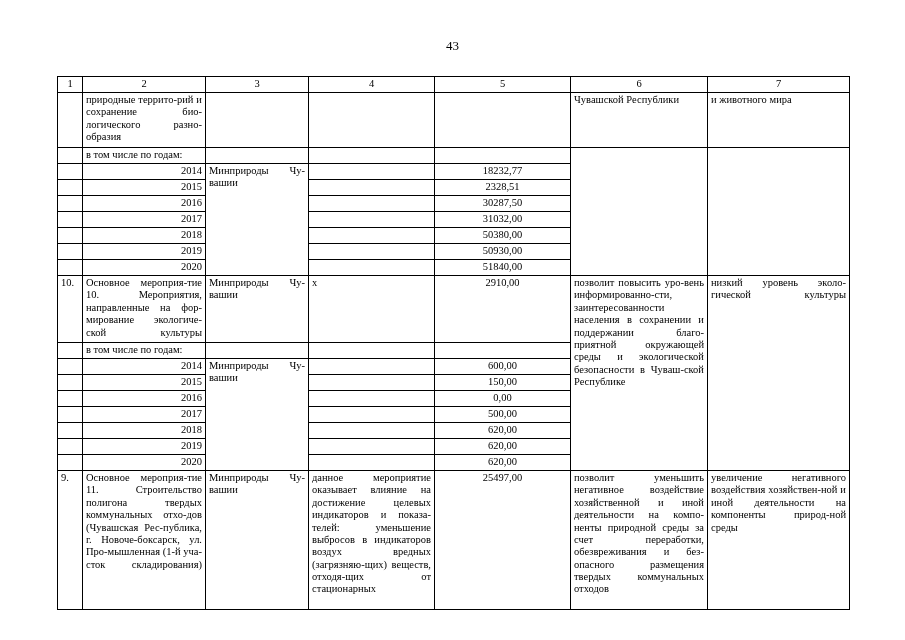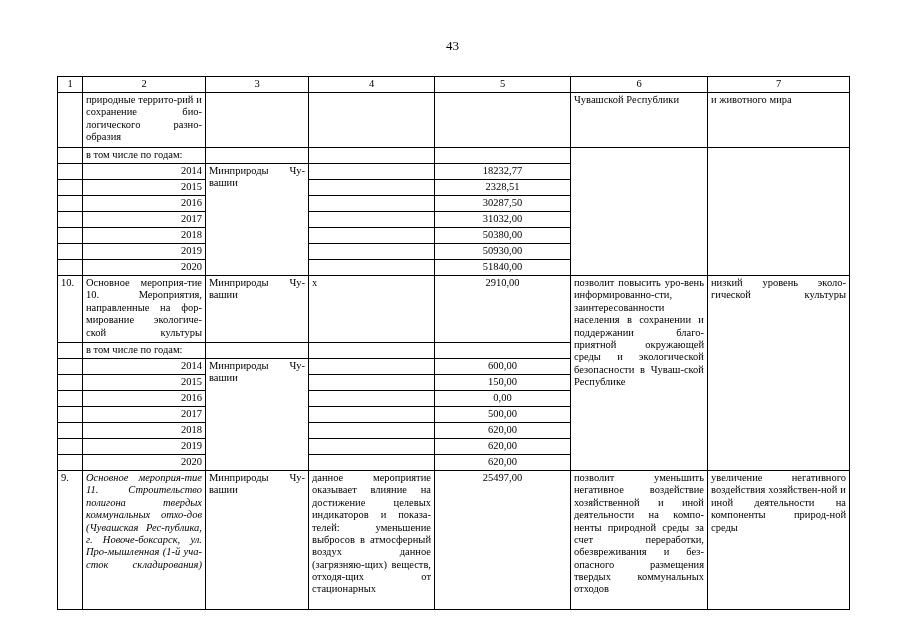--- a/index.html
+++ b/index.html
@@ -261,23 +261,23 @@
 
       <tr class="row-year">
         <td class="center"></td>
         <td class="yr">2020</td>
         <td></td>
         <td class="num-cell">620,00</td>
       </tr>
 
       <tr>
         <td class="center">9.</td>
-        <td class="just" style="height:136px;font-style:italic;">Основное мероприя-тие 11. Строительство полигона твердых коммунальных отхо-дов (Чувашская Рес-публика, г. Новоче-боксарск, ул. Про-мышленная (1-й уча-сток складирования)</td>
+        <td class="just" style="height:136px;">Основное мероприя-тие 11. Строительство полигона твердых коммунальных отхо-дов (Чувашская Рес-публика, г. Новоче-боксарск, ул. Про-мышленная (1-й уча-сток складирования)</td>
         <td class="minpr">Минприроды Чу-вашии</td>
-        <td class="just">данное мероприятие оказывает влияние на достижение целевых индикаторов и показа-телей: уменьшение выбросов в атмосферный воздух данное (загрязняю-щих) веществ, отходя-щих от стационарных</td>
+        <td class="just">данное мероприятие оказывает влияние на достижение целевых индикаторов и показа-телей: уменьшение выбросов в индикаторов воздух вредных (загрязняю-щих) веществ, отходя-щих от стационарных</td>
         <td class="num-cell">25497,00</td>
         <td class="just">позволит уменьшить негативное воздействие хозяйственной и иной деятельности на компо-ненты природной среды за счет переработки, обезвреживания и без-опасного размещения твердых коммунальных отходов</td>
         <td class="just">увеличение негативного воздействия хозяйствен-ной и иной деятельности на компоненты природ-ной среды</td>
       </tr>
     </tbody>
   </table>
 
 </div>
 
 </body></html>

